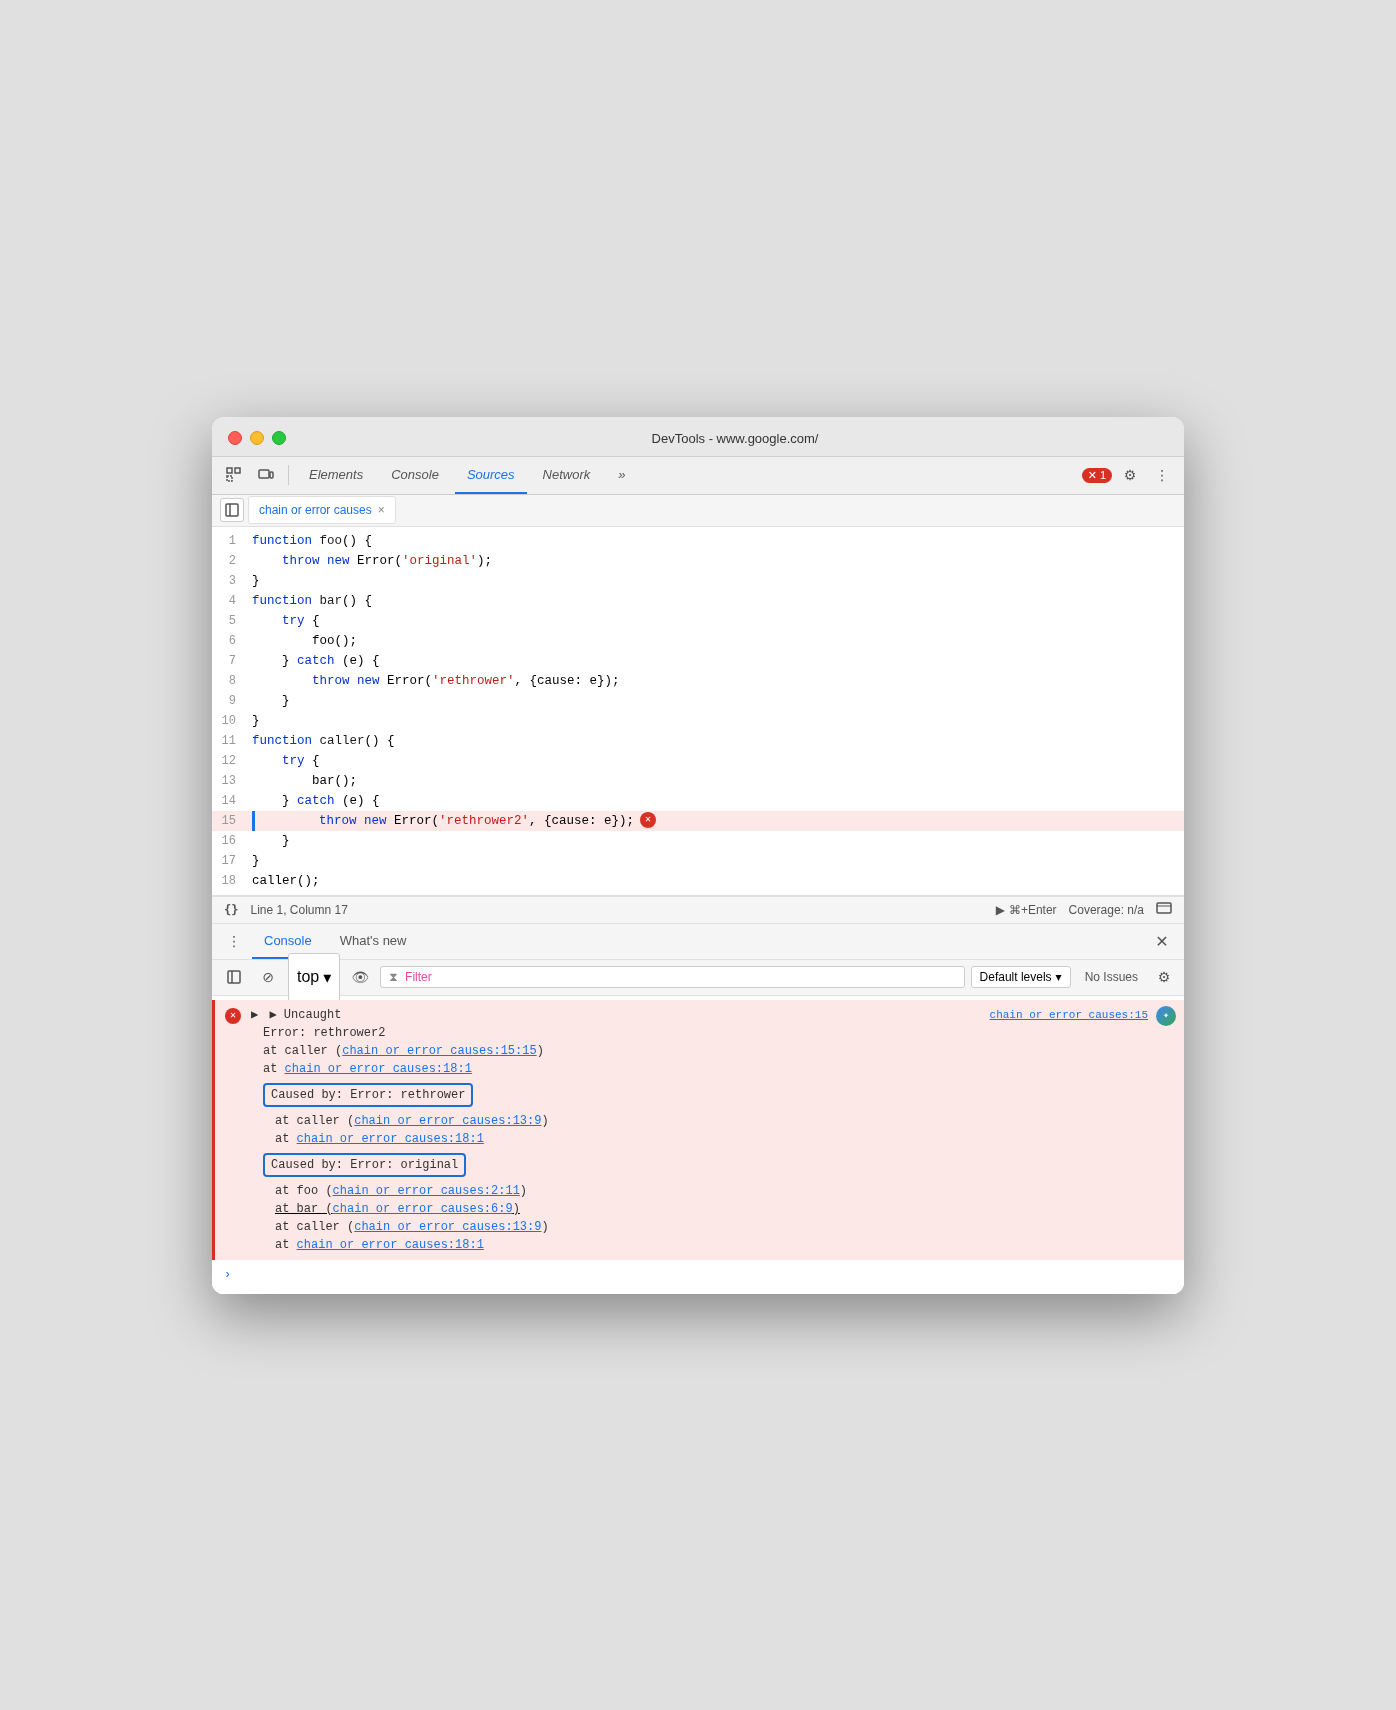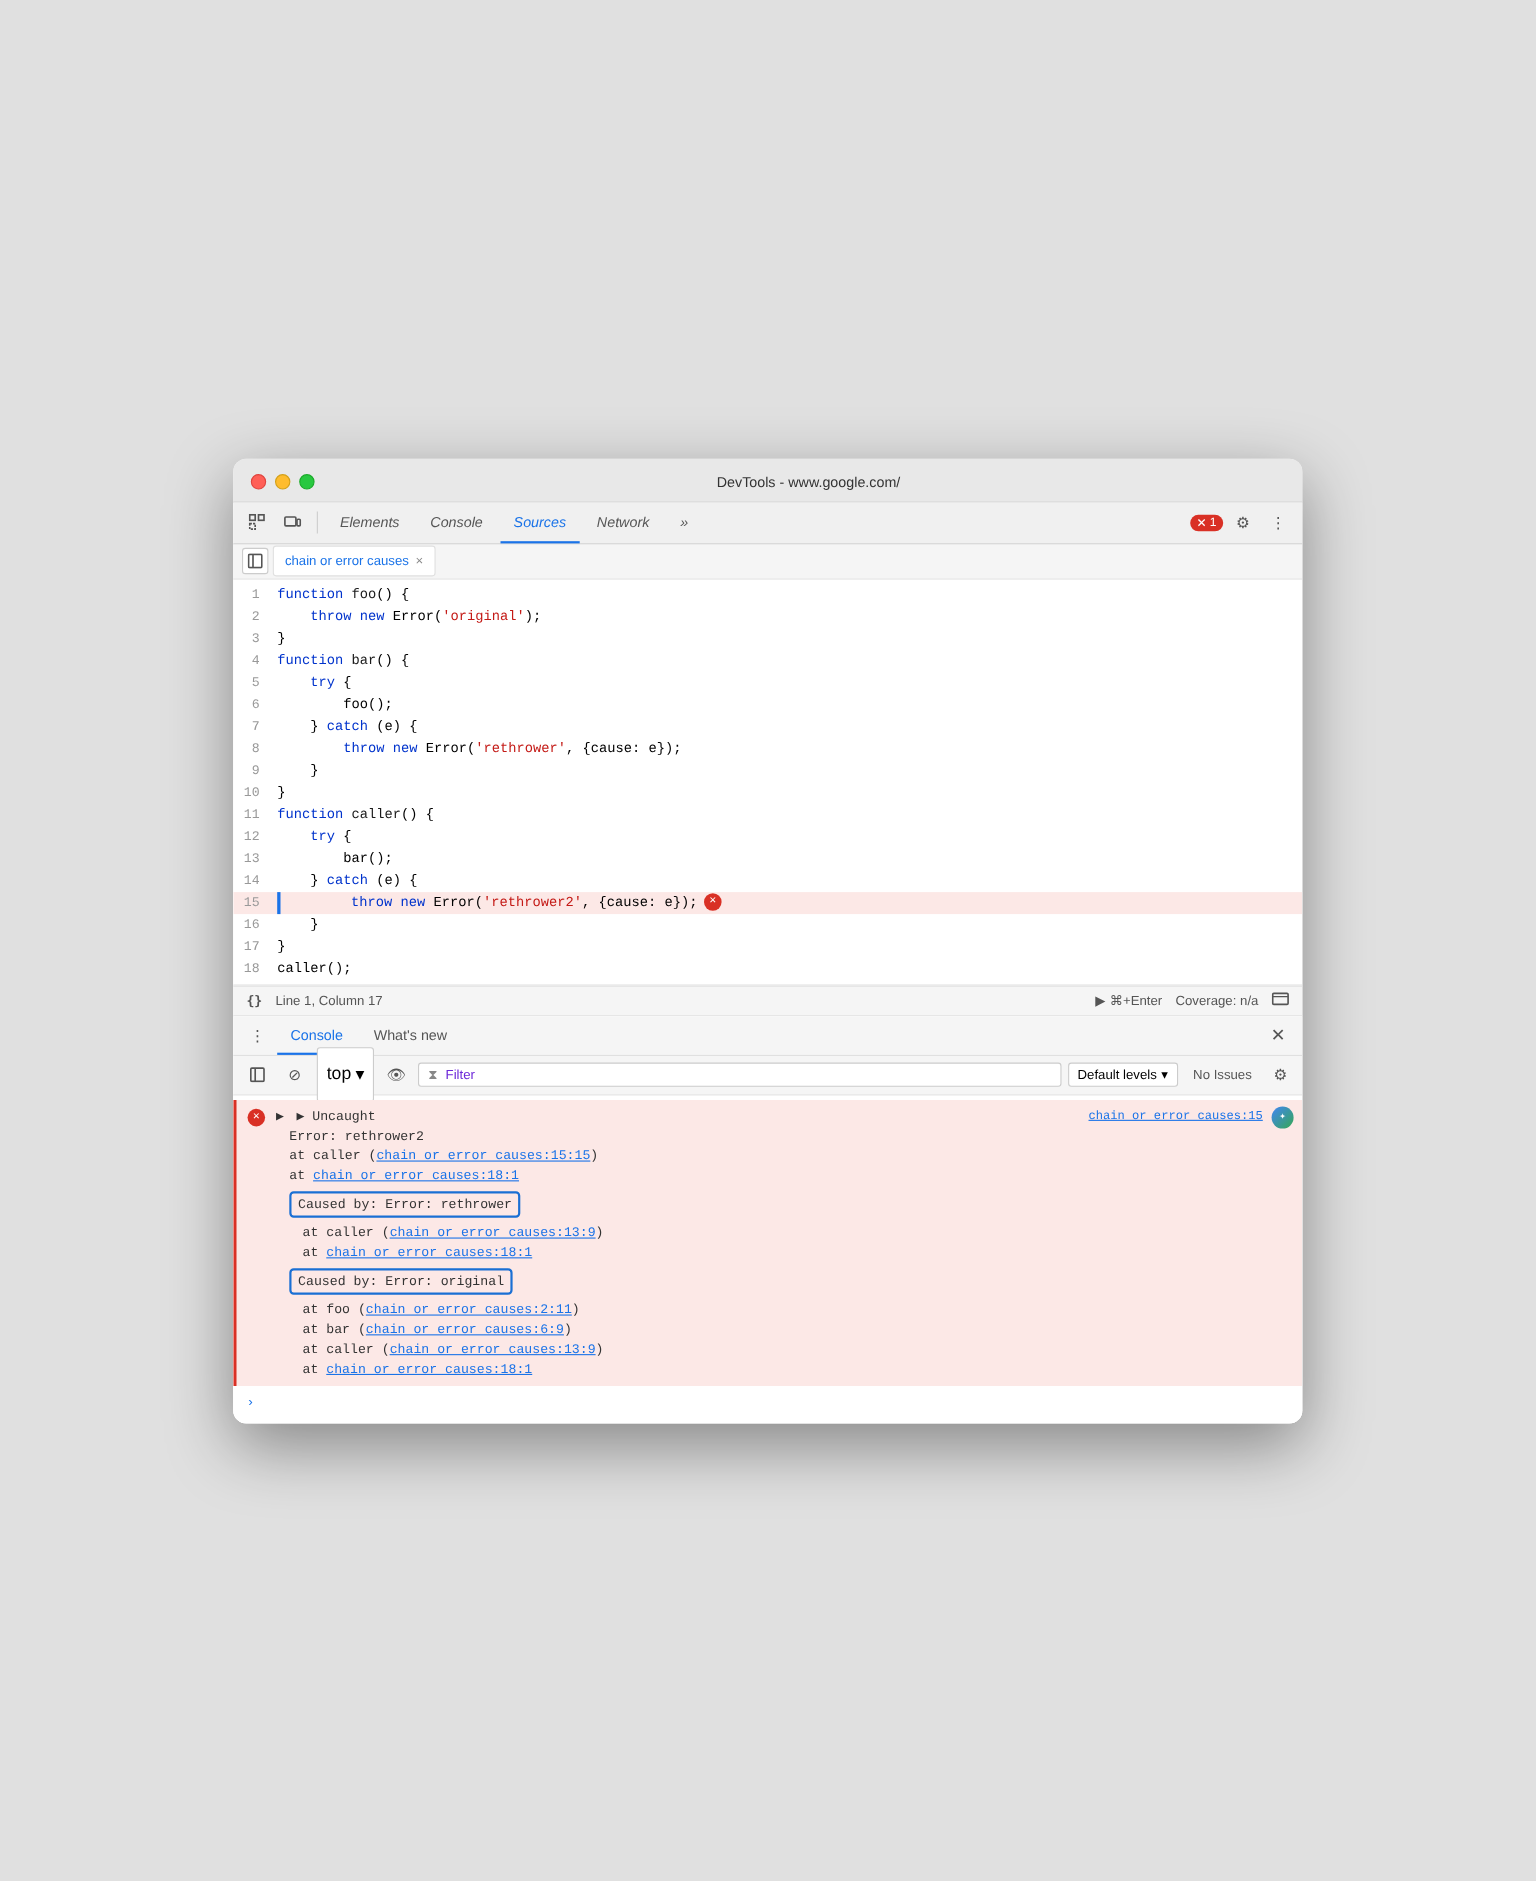--- a/index.html
+++ b/index.html
@@ -593,21 +593,21 @@
             </svg>
         </button>
         <button class="toolbar-icon-btn">⊘</button>
         <div class="filter-dropdown">
           <span>top</span>
           <span>▾</span>
         </div>
         <button class="toolbar-icon-btn">👁</button>
         <div class="filter-input">
           <span style="margin-right:4px;color:#888;">⧗</span>
-          <span style="color:#6d28d9;margin-top:23px;">Filter</span>
+          <span style="color:#ec4899;margin-top:23px;">Filter</span>
         </div>
         <div class="levels-btn">
           <span>Default levels</span>
           <span>▾</span>
         </div>
         <span class="no-issues-btn">No Issues</span>
         <div class="gear-icon-sm">⚙</div>
       </div>
 
       <div class="console-output">
@@ -637,21 +637,21 @@
           <div style="padding-left:24px;">
             <span class="console-text">    at </span><span class="console-link">chain or error causes:18:1</span>
           </div>
 
           <div style="padding-left:12px; margin: 3px 0;">
             <span class="caused-by-box">Caused by: Error: original</span>
           </div>
           <div style="padding-left:24px;">
             <span class="console-text">    at foo (</span><span class="console-link">chain or error causes:2:11</span><span class="console-text">)</span>
           </div>
-          <div style="padding-left:24px;">
+          <div style="padding-left:24px;text-decoration:underline;">
             <span class="console-text">    at bar (</span><span class="console-link">chain or error causes:6:9</span><span class="console-text">)</span>
           </div>
           <div style="padding-left:24px;">
             <span class="console-text">    at caller (</span><span class="console-link">chain or error causes:13:9</span><span class="console-text">)</span>
           </div>
           <div style="padding-left:24px;">
             <span class="console-text">    at </span><span class="console-link">chain or error causes:18:1</span>
           </div>
 
           <div style="position:absolute; right:8px; top:6px;">

